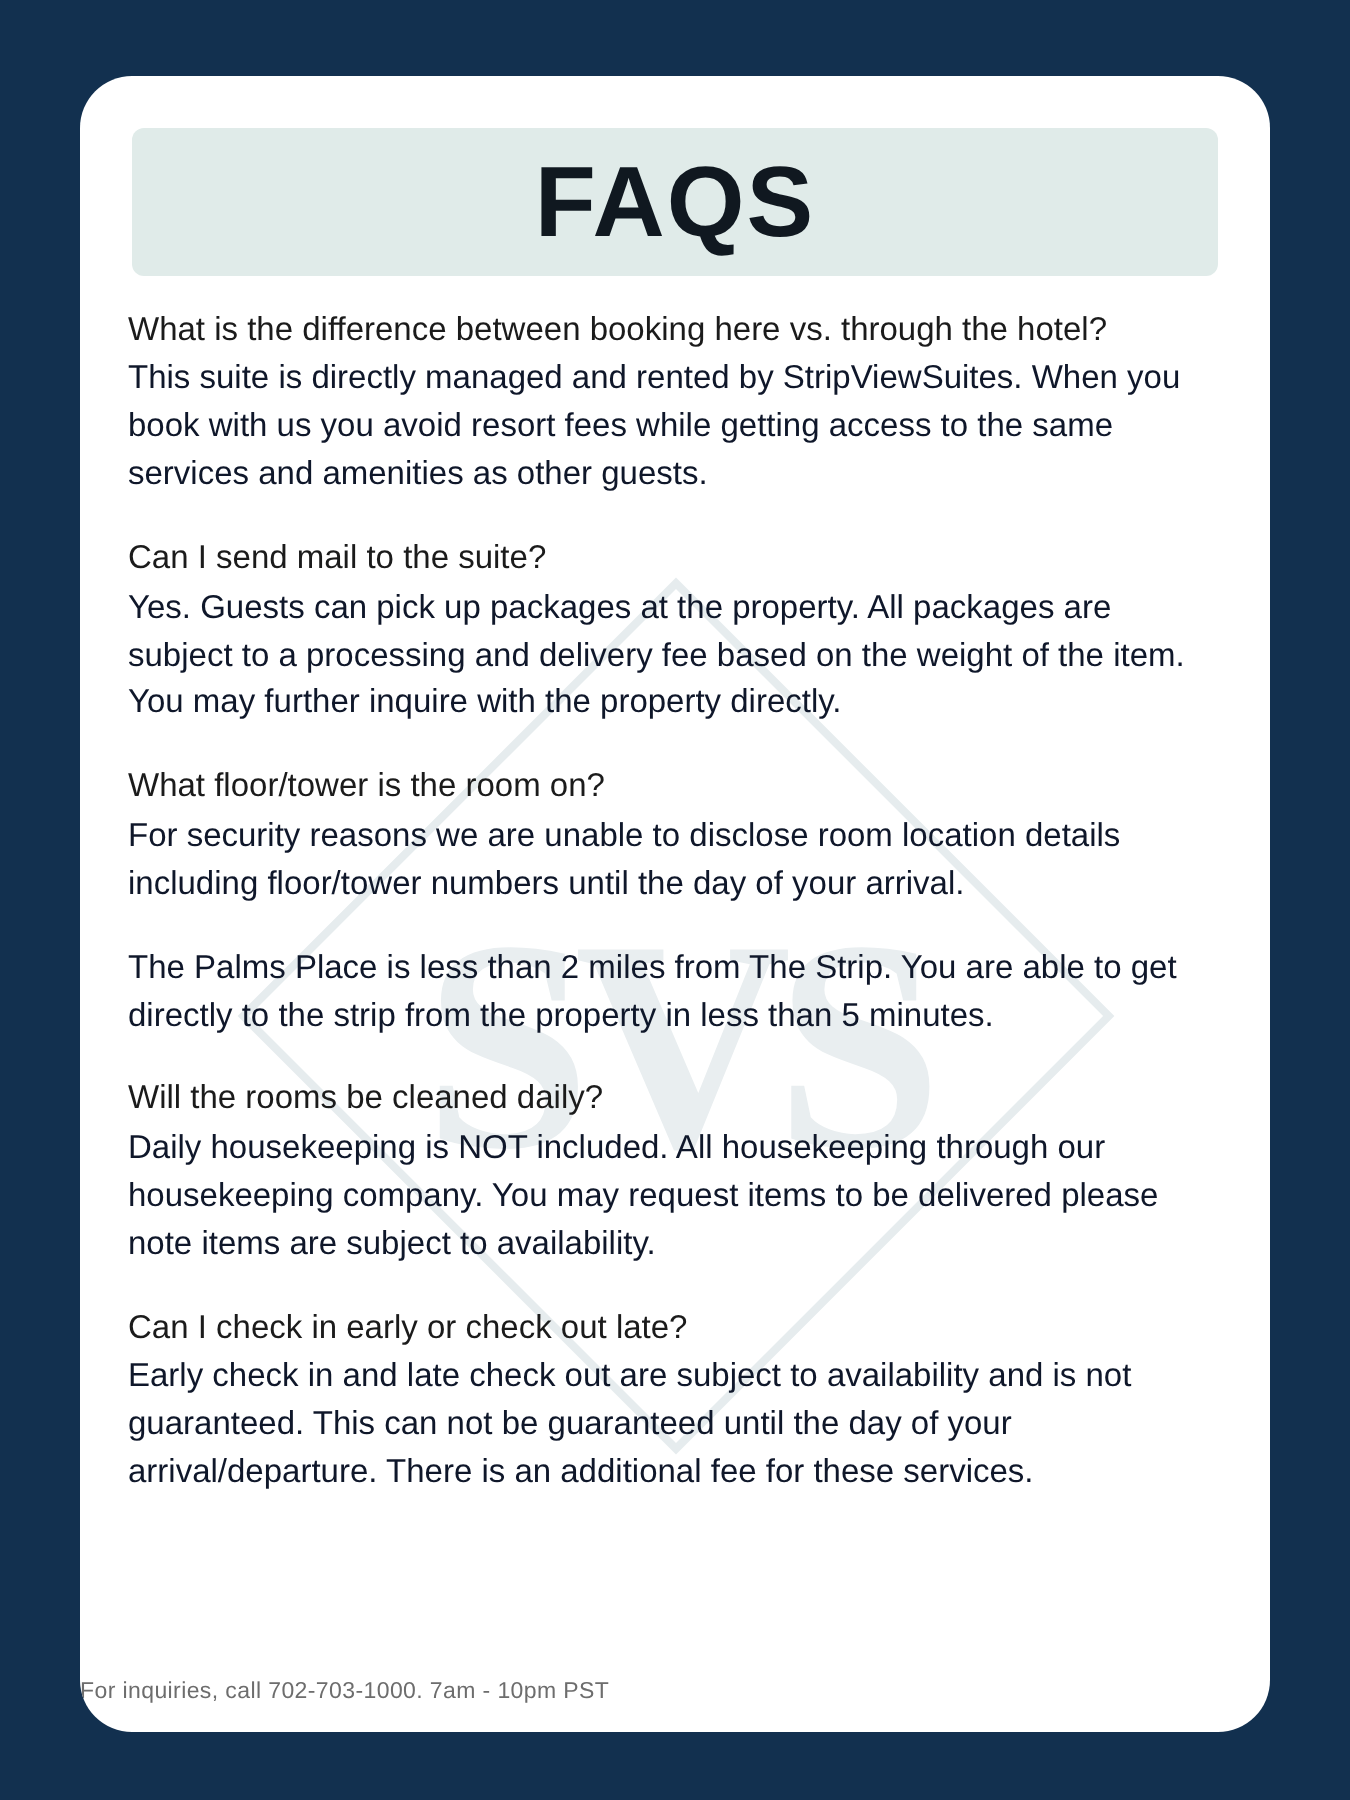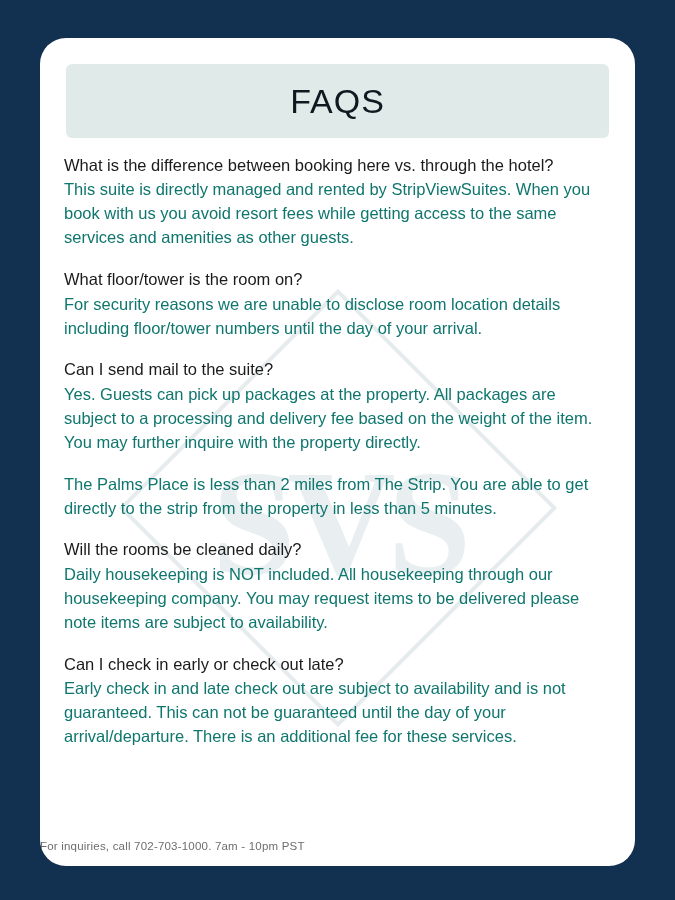--- a/index.html
+++ b/index.html
@@ -59,43 +59,43 @@
     background: #e0ebe9;
     border-radius: 6px;
     height: 74px;
     display: flex;
     align-items: center;
     justify-content: center;
     margin: 0 2px 16px 2px;
   }
   .title-band h1 {
     margin: 0;
-    font-size: 34px;
-    font-weight: 400;
+    font-size: 50px;
+    font-weight: 700;
     letter-spacing: 1px;
     color: #101820;
     font-family: "Liberation Sans", sans-serif;
   }
   .faq {
     margin-bottom: 18px;
   }
   .faq:last-of-type {
     margin-bottom: 0;
   }
   .q {
     font-size: 16.5px;
     font-weight: 400;
     color: #1b1b1b;
     line-height: 1.42;
     margin: 0 0 1px 0;
   }
   .a {
     font-size: 16.5px;
     font-weight: 400;
-    color: #0f766e;
+    color: #0f172a;
     line-height: 1.45;
     margin: 0;
   }
   .footer {
     position: absolute;
     left: 0;
     bottom: 14px;
     width: 100%;
     text-align: left;
     font-size: 11.5px;
@@ -117,27 +117,27 @@
     <div class="title-band">
       <h1>FAQS</h1>
     </div>
 
     <div class="faq">
       <p class="q">What is the difference between booking here vs. through the hotel?</p>
       <p class="a">This suite is directly managed and rented by StripViewSuites. When you book with us you avoid resort fees while getting access to the same services and amenities as other guests.</p>
     </div>
 
     <div class="faq">
-      <p class="q">What floor/tower is the room on?</p>
-      <p class="a">For security reasons we are unable to disclose room location details including floor/tower numbers until the day of your arrival.</p>
+      <p class="q">Can I send mail to the suite?</p>
+      <p class="a">Yes. Guests can pick up packages at the property. All packages are subject to a processing and delivery fee based on the weight of the item. You may further inquire with the property directly.</p>
     </div>
 
     <div class="faq">
-      <p class="q">Can I send mail to the suite?</p>
-      <p class="a">Yes. Guests can pick up packages at the property. All packages are subject to a processing and delivery fee based on the weight of the item. You may further inquire with the property directly.</p>
+      <p class="q">What floor/tower is the room on?</p>
+      <p class="a">For security reasons we are unable to disclose room location details including floor/tower numbers until the day of your arrival.</p>
     </div>
 
     <div class="faq">
       <p class="a">The Palms Place is less than 2 miles from The Strip. You are able to get directly to the strip from the property in less than 5 minutes.</p>
     </div>
 
     <div class="faq">
       <p class="q">Will the rooms be cleaned daily?</p>
       <p class="a">Daily housekeeping is NOT included. All housekeeping through our housekeeping company. You may request items to be delivered please note items are subject to availability.</p>
     </div>

